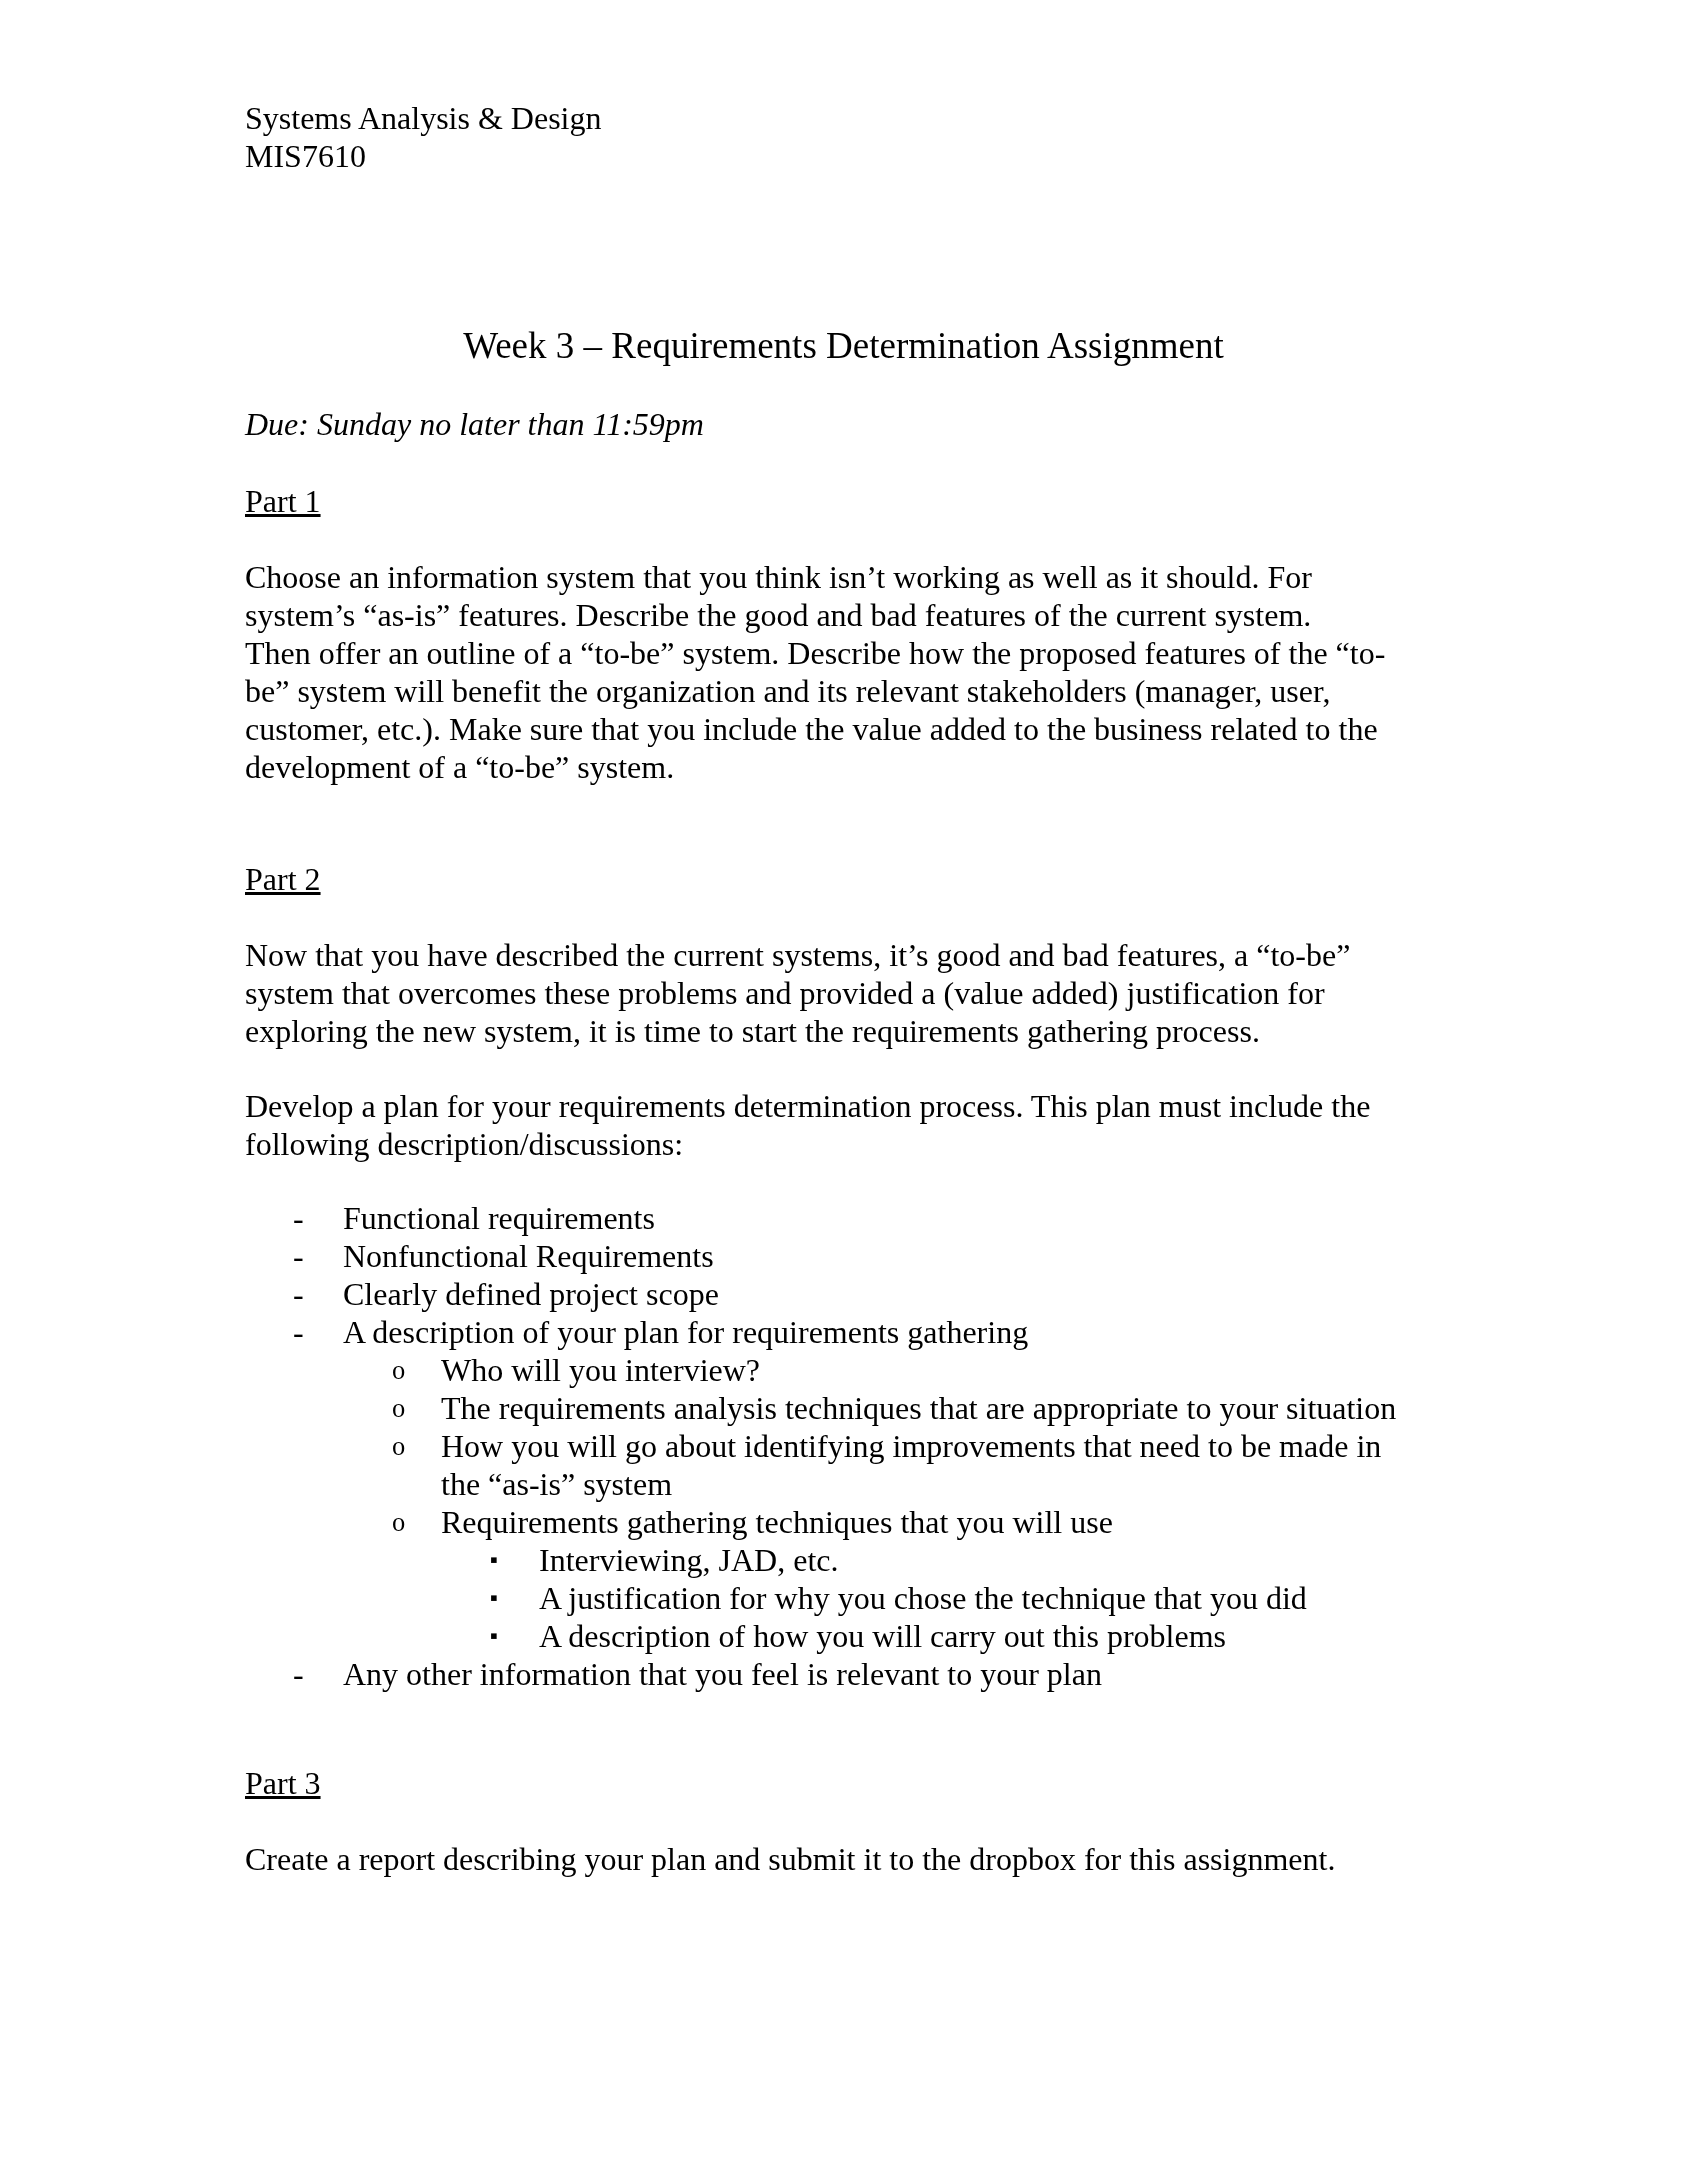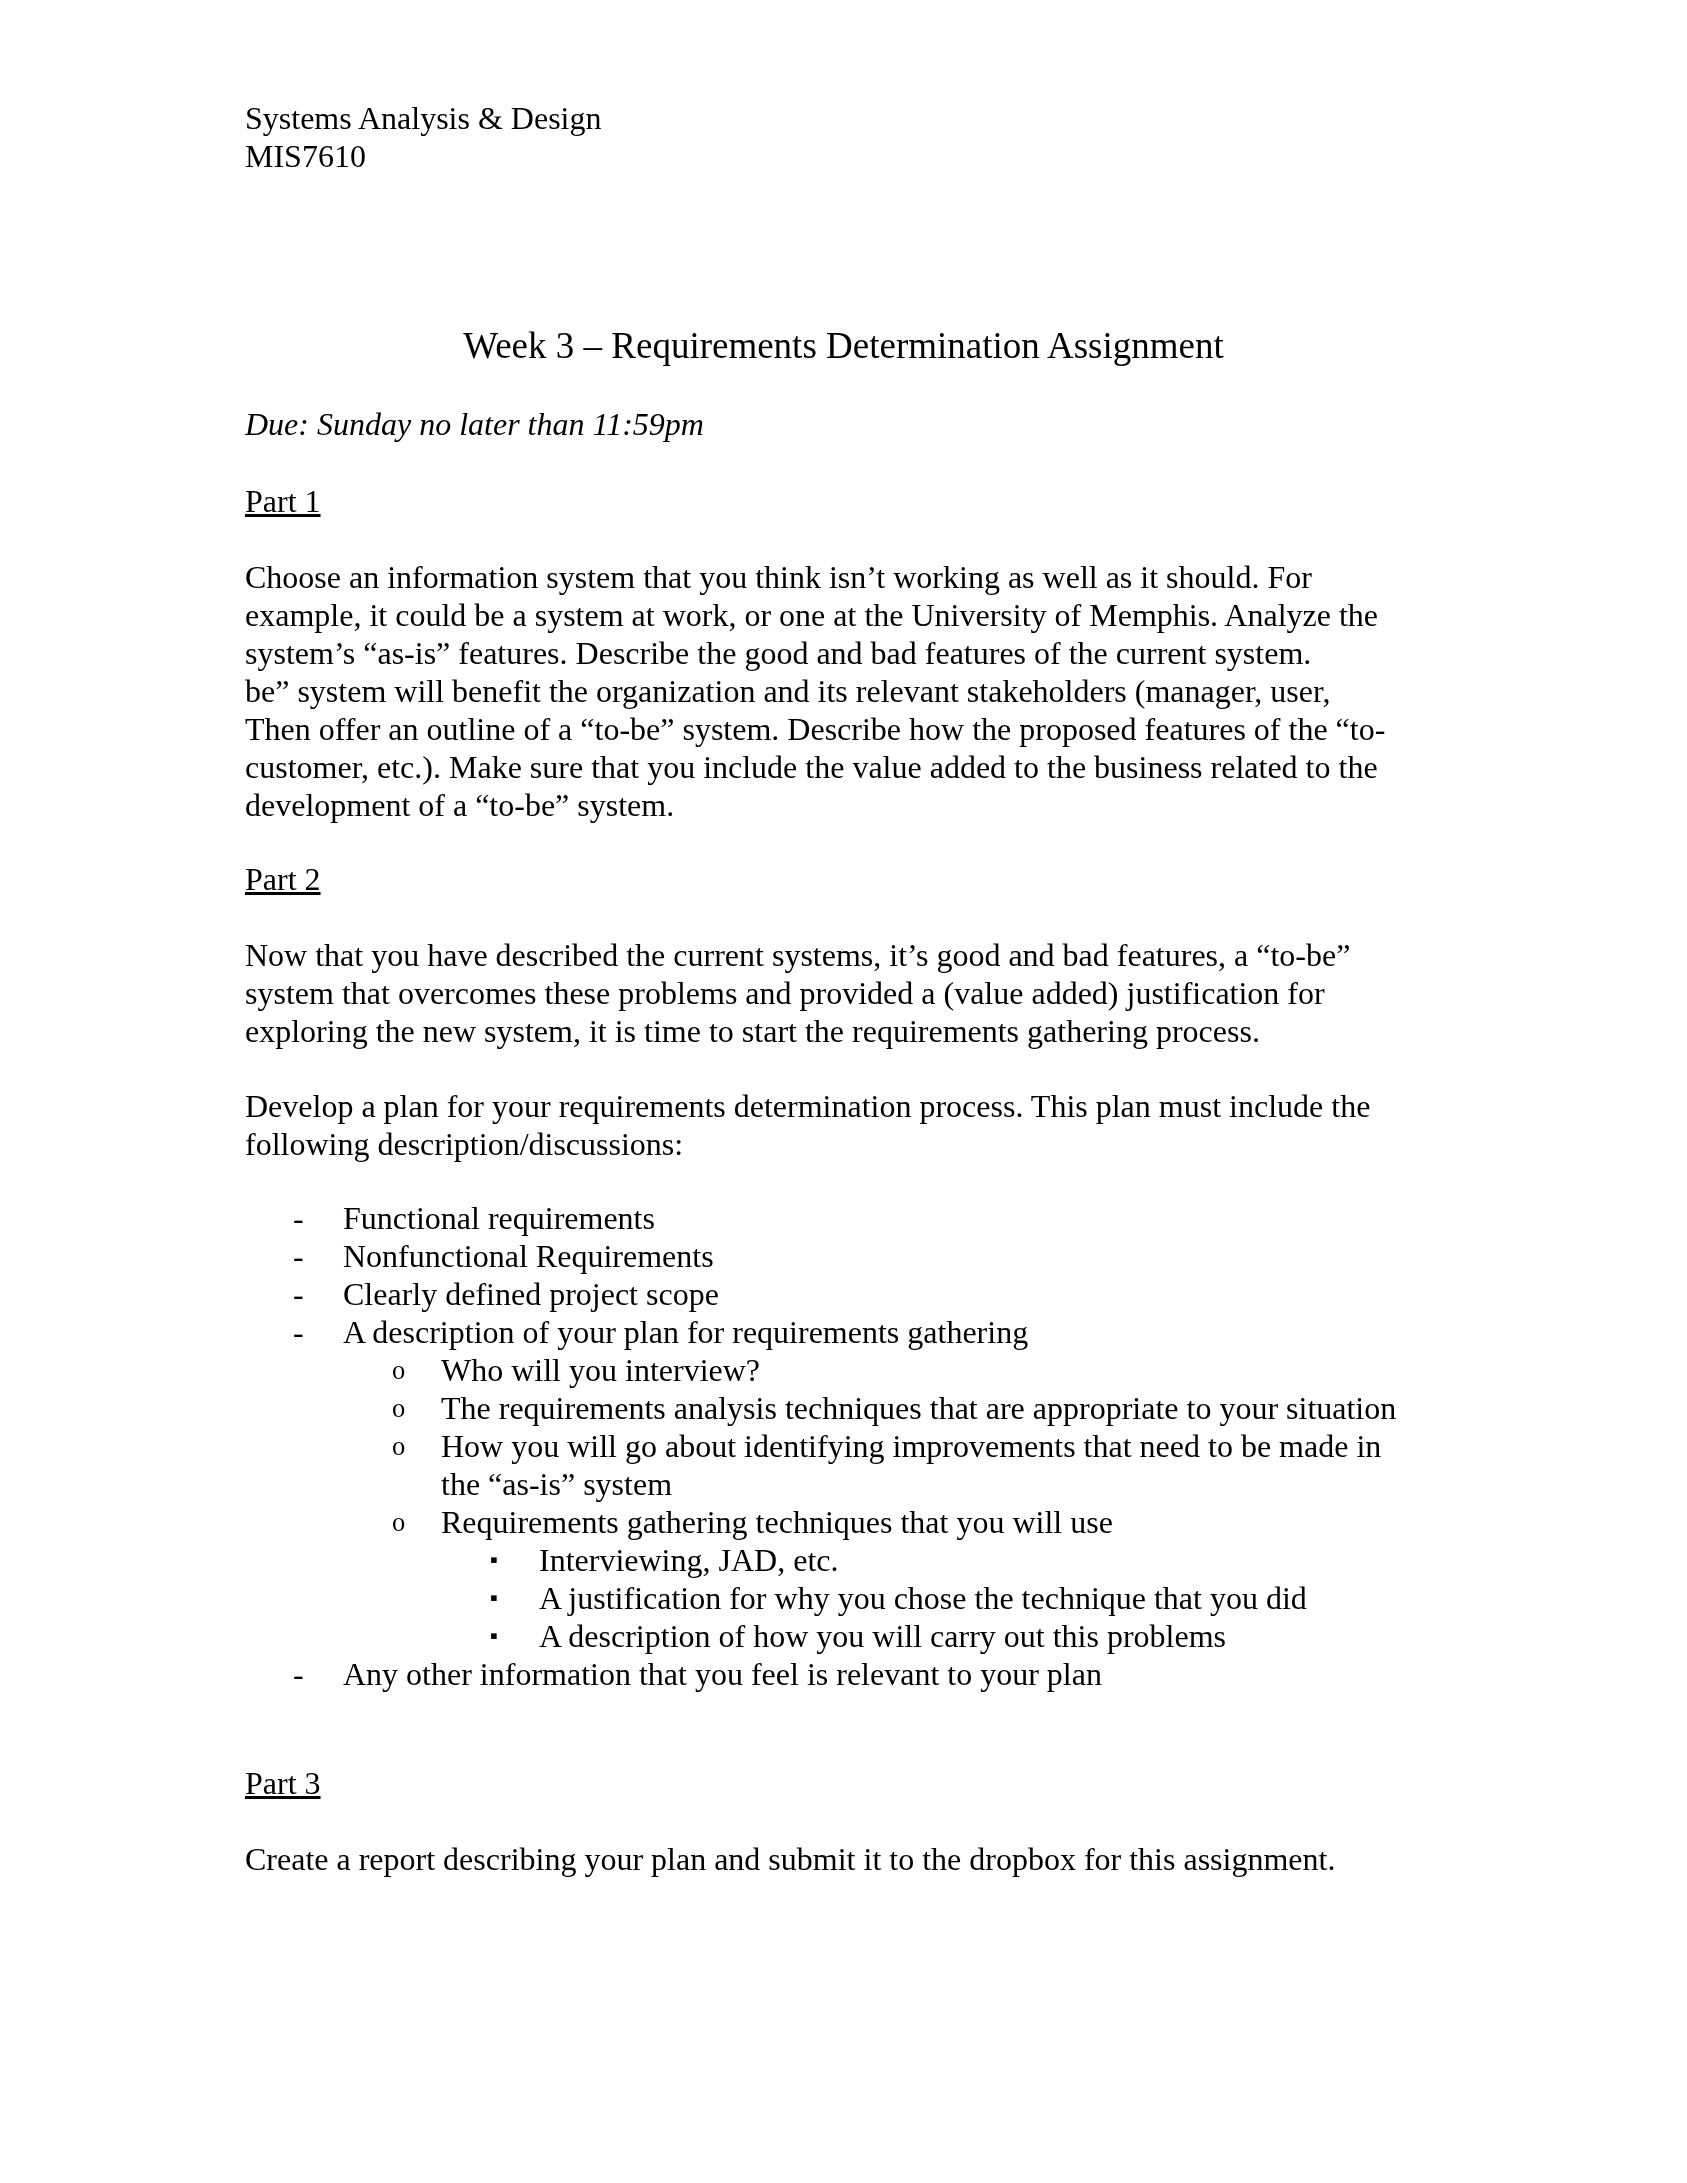--- a/index.html
+++ b/index.html
@@ -46,24 +46,23 @@
     <div>MIS7610</div>
   </div>
 
   <div class="abs title">Week 3 – Requirements Determination Assignment</div>
 
   <div class="abs due">Due:  Sunday no later than 11:59pm</div>
 
   <div class="abs heading" style="top:482px;">Part 1</div>
   <div class="abs para" style="top:558px;">
     <span class="ln">Choose an information system that you think isn’t working as well as it should.  For</span>
-    <span class="ln">example, it could be a system at work, or one at the University of Memphis.  Analyze the</span>
     <span class="ln">system’s “as-is” features.  Describe the good and bad features of the current system.</span>
+    <span class="ln">Then offer an outline of a “to-be” system.  Describe how the proposed features of the “to-</span>
     <span class="ln">be” system will benefit the organization and its relevant stakeholders (manager, user,</span>
-    <span class="ln">Then offer an outline of a “to-be” system.  Describe how the proposed features of the “to-</span>
     <span class="ln">customer, etc.).  Make sure that you include the value added to the business related to the</span>
     <span class="ln">development of a “to-be” system.</span>
   </div>
 
   <div class="abs heading" style="top:860px;">Part 2</div>
   <div class="abs para" style="top:936px;">
     <span class="ln">Now that you have described the current systems, it’s good and bad features, a “to-be”</span>
     <span class="ln">system that overcomes these problems and provided a (value added) justification for</span>
     <span class="ln">exploring the new system, it is time to start the requirements gathering process.</span>
   </div>

